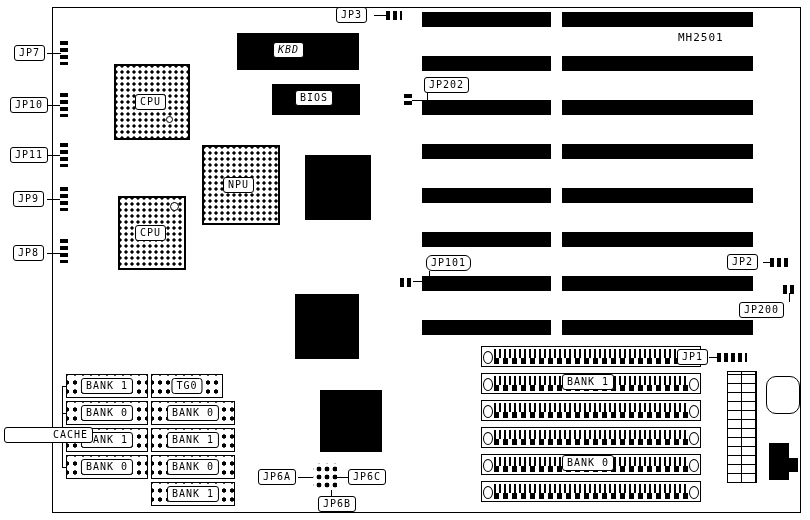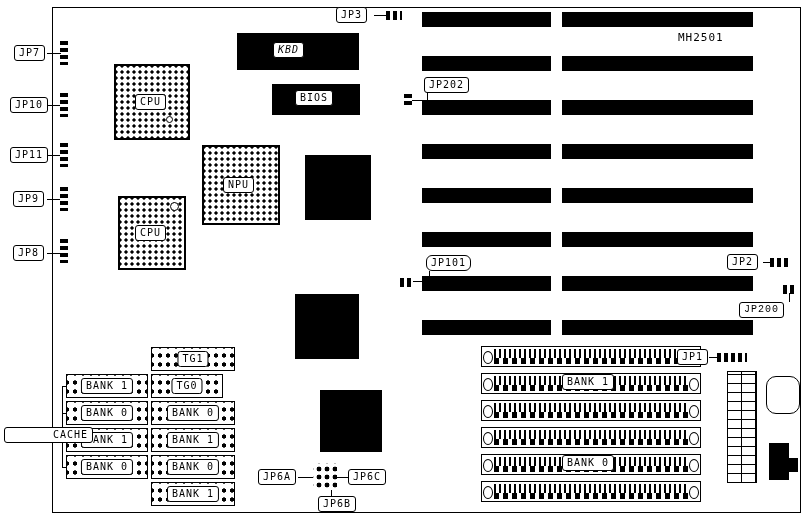--- a/index.html
+++ b/index.html
@@ -144,21 +144,21 @@
 
   <div class="tag" style="left:426px;top:255px;border-radius:6px;">JP101</div>
   <div class="line-v" style="left:429px;top:271px;height:11px;"></div>
   <div class="line-h" style="left:413px;top:281px;width:16px;"></div>
   <div class="jh" style="left:400px;top:278px;width:13px;"></div>
 
   <div class="tag" style="left:727px;top:254px;">JP2</div>
   <div class="line-h" style="left:763px;top:262px;width:7px;"></div>
   <div class="jh" style="left:770px;top:258px;width:18px;"></div>
 
-  <div class="tag" style="left:739px;top:302px;font-family:Liberation Mono, monospace;">JP200</div>
+  <div class="tag" style="left:739px;top:302px;">JP200</div>
   <div class="line-v" style="left:789px;top:293px;height:9px;"></div>
   <div class="jh" style="left:783px;top:285px;width:12px;"></div>
 
   <div class="tag" style="left:677px;top:349px;">JP1</div>
   <div class="line-h" style="left:709px;top:357px;width:8px;"></div>
   <div class="jh" style="left:717px;top:353px;width:30px;"></div>
 
   <div class="jgrid" style="left:313px;top:463px;width:24px;height:27px;"></div>
   <div class="tag" style="left:258px;top:469px;">JP6A</div>
   <div class="line-h" style="left:298px;top:477px;width:15px;"></div>
@@ -173,23 +173,20 @@
   <div class="cache-mod" style="left:66px;top:401px;width:82px;">
     <div class="tag mod-tag">BANK 0</div>
   </div>
   <div class="cache-mod" style="left:66px;top:428px;width:82px;">
     <div class="tag mod-tag">BANK 1</div>
   </div>
   <div class="cache-mod" style="left:66px;top:455px;width:82px;">
     <div class="tag mod-tag">BANK 0</div>
   </div>
 
-  <div class="cache-mod" style="left:151px;top:347px;width:84px;">
-    <div class="tag mod-tag">TG1</div>
-  </div>
   <div class="cache-mod" style="left:151px;top:374px;width:72px;">
     <div class="tag mod-tag">TG0</div>
   </div>
   <div class="cache-mod" style="left:151px;top:401px;width:84px;">
     <div class="tag mod-tag">BANK 0</div>
   </div>
   <div class="cache-mod" style="left:151px;top:428px;width:84px;">
     <div class="tag mod-tag">BANK 1</div>
   </div>
   <div class="cache-mod" style="left:151px;top:455px;width:84px;">

